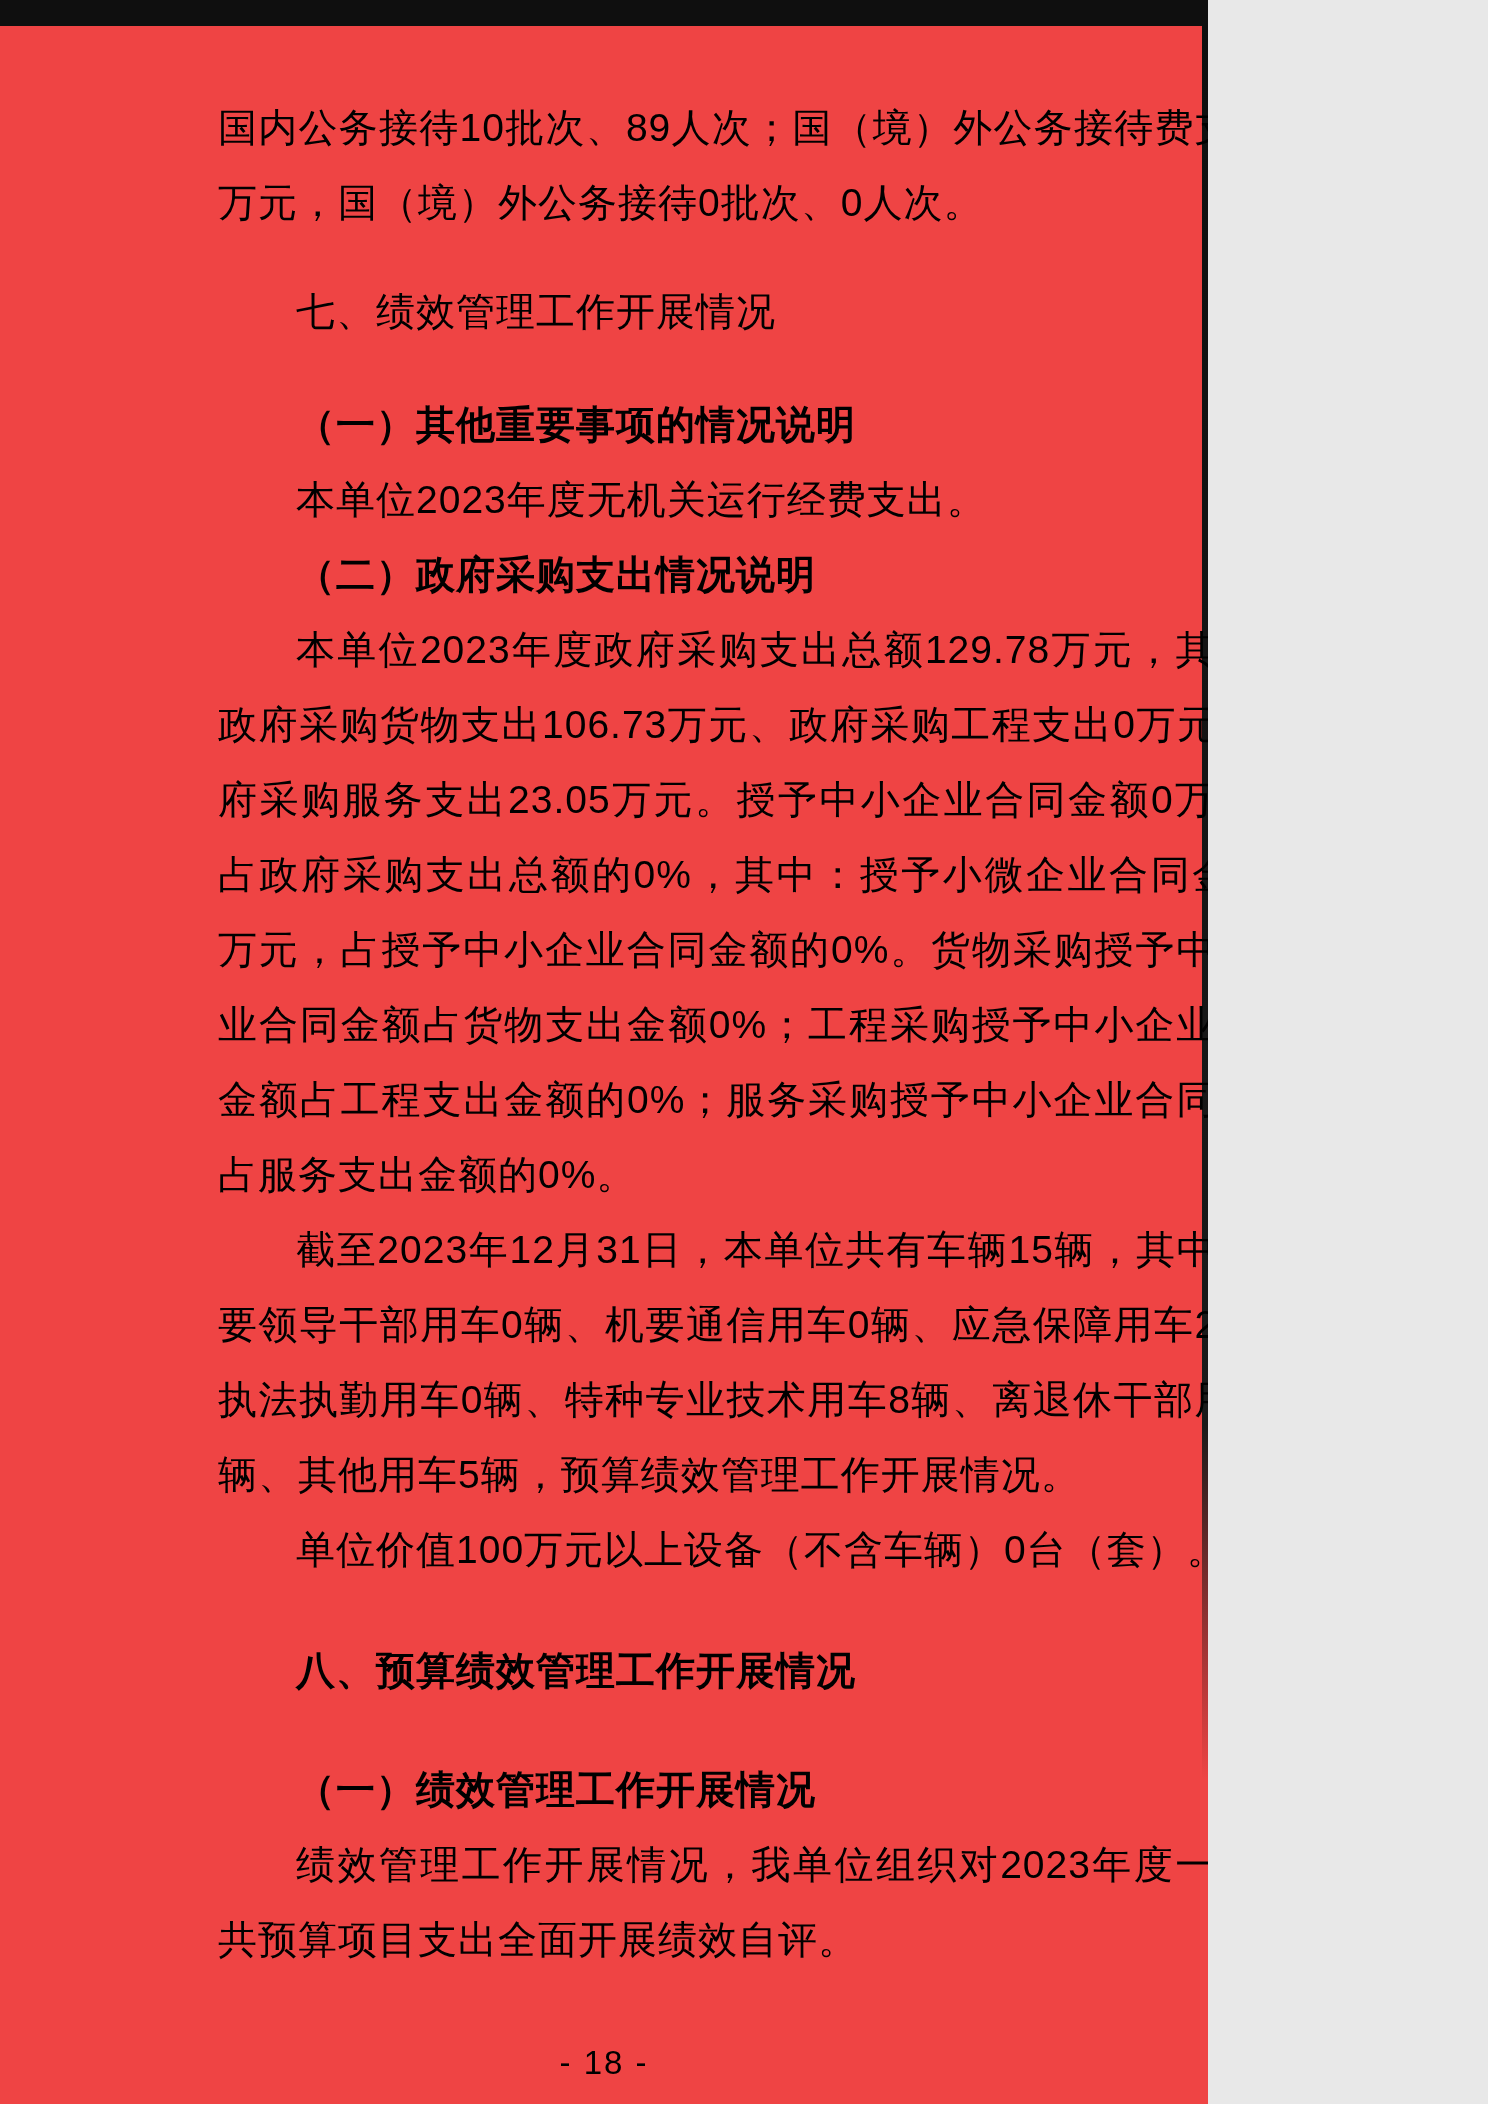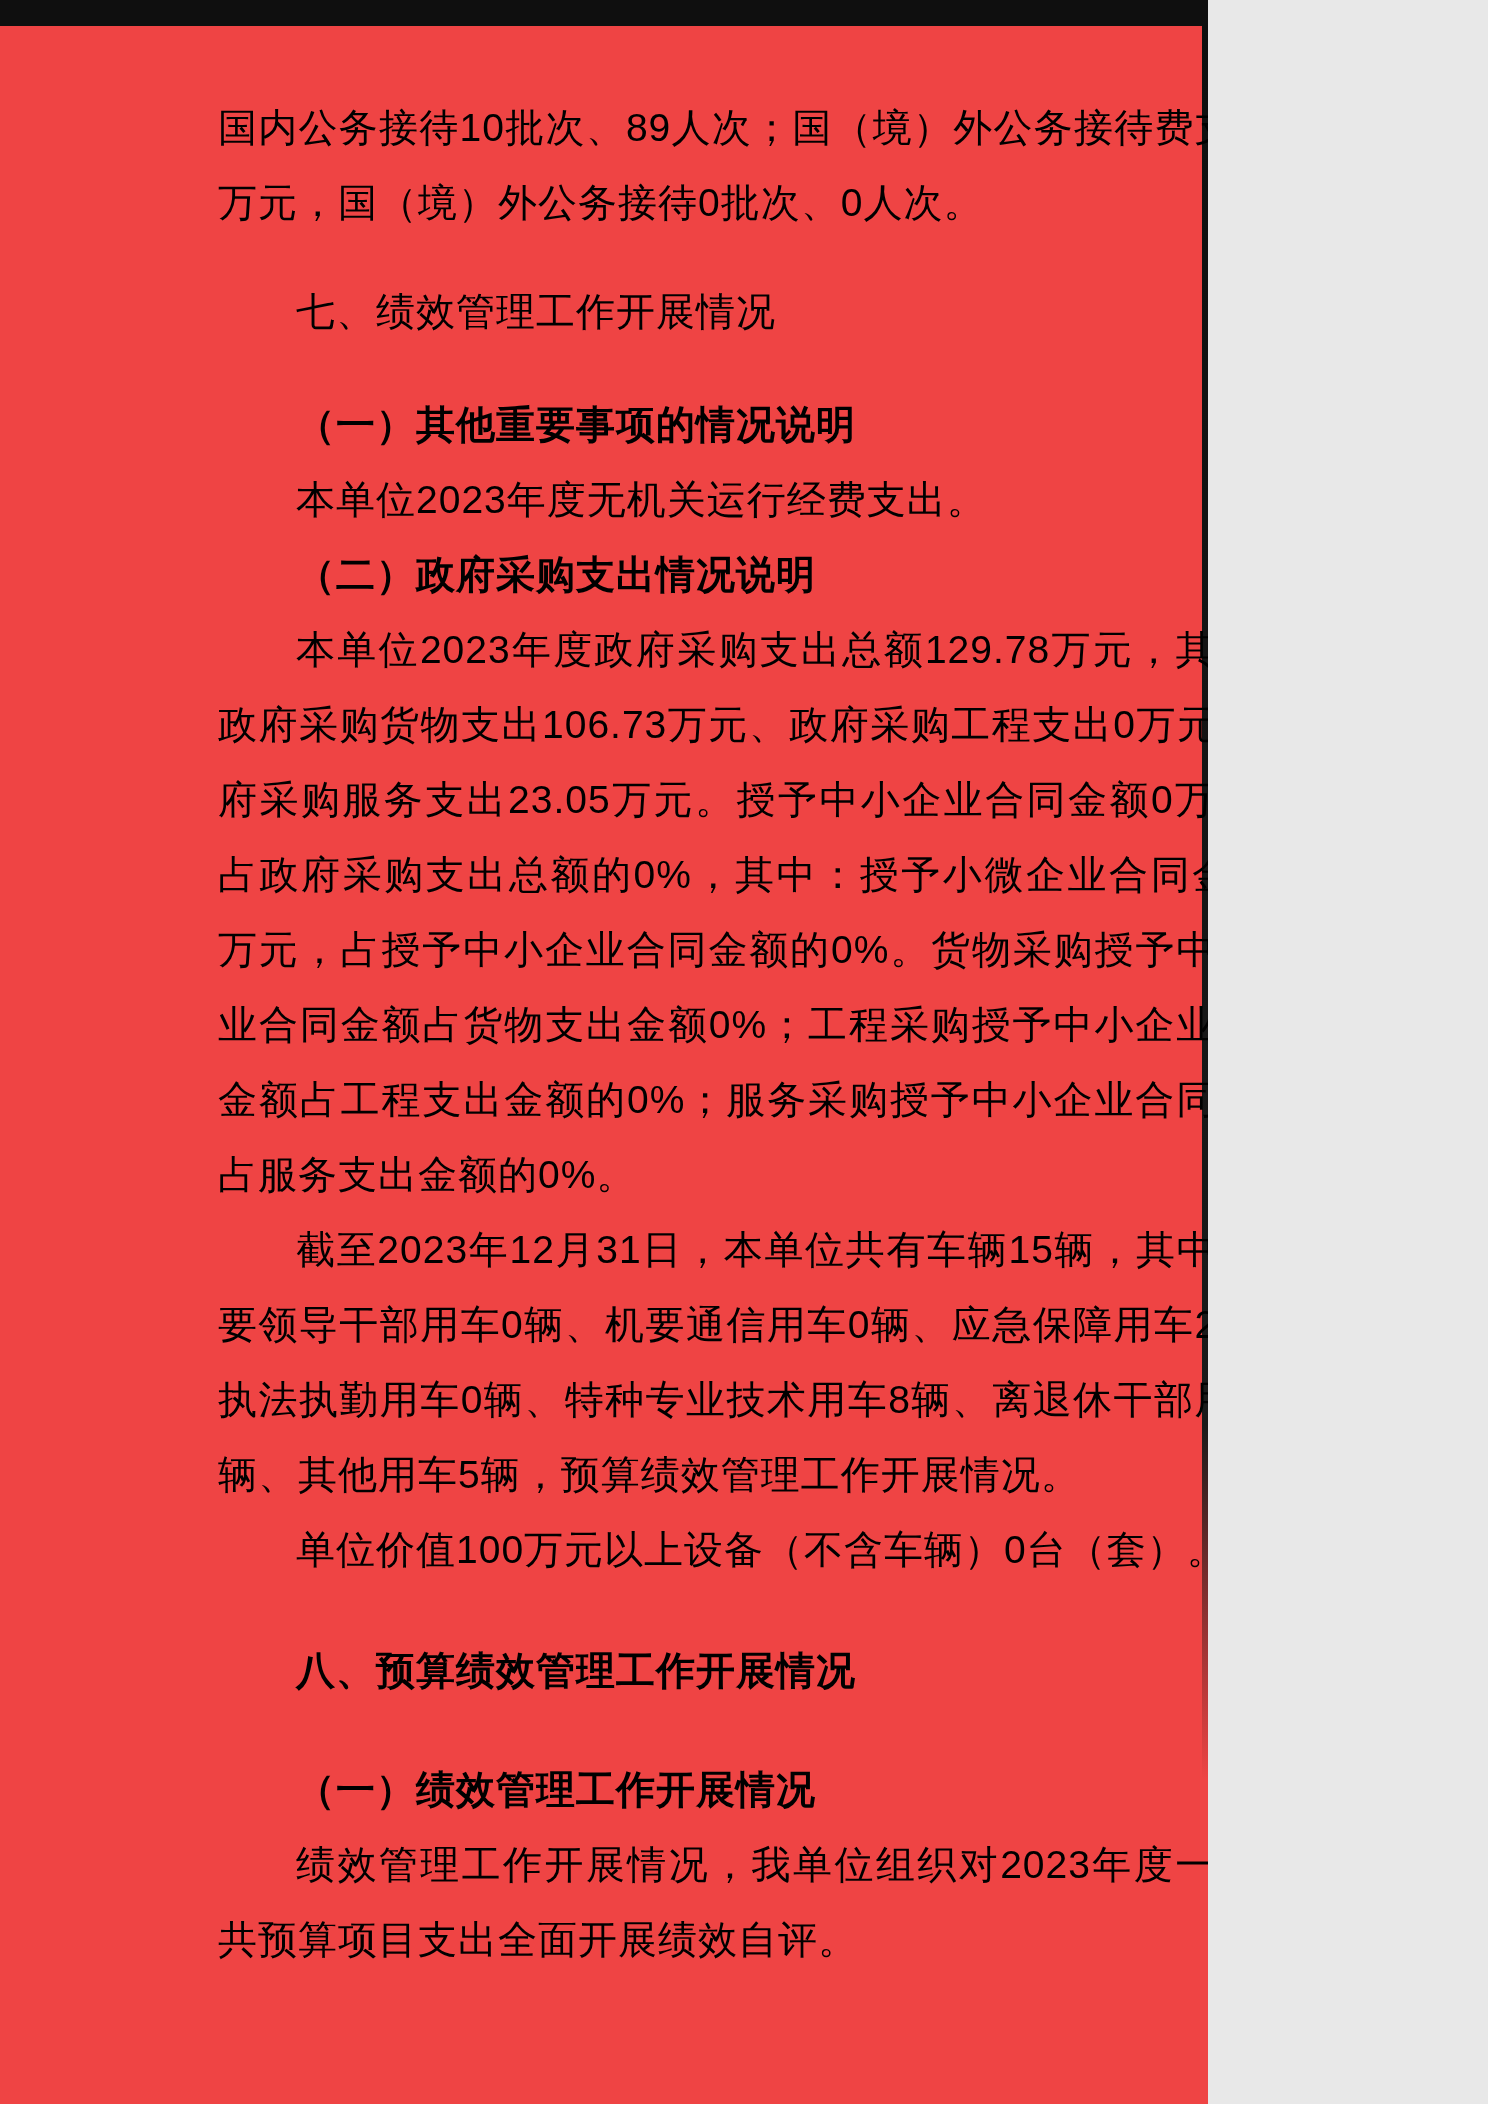--- a/index.html
+++ b/index.html
@@ -101,14 +101,15 @@
 
     <p class="para">单位价值100万元以上设备（不含车辆）0台（套）。</p>
 
     <p class="sec-heading sec-eight">八、预算绩效管理工作开展情况</p>
 
     <p class="sub-heading">（一）绩效管理工作开展情况</p>
 
     <p class="para">绩效管理工作开展情况，我单位组织对2023年度一般公共预算项目支出全面开展绩效自评。</p>
   </div>
 
+  <div class="footer">- 18 -</div>
 
 </div>
 
 </body></html>

